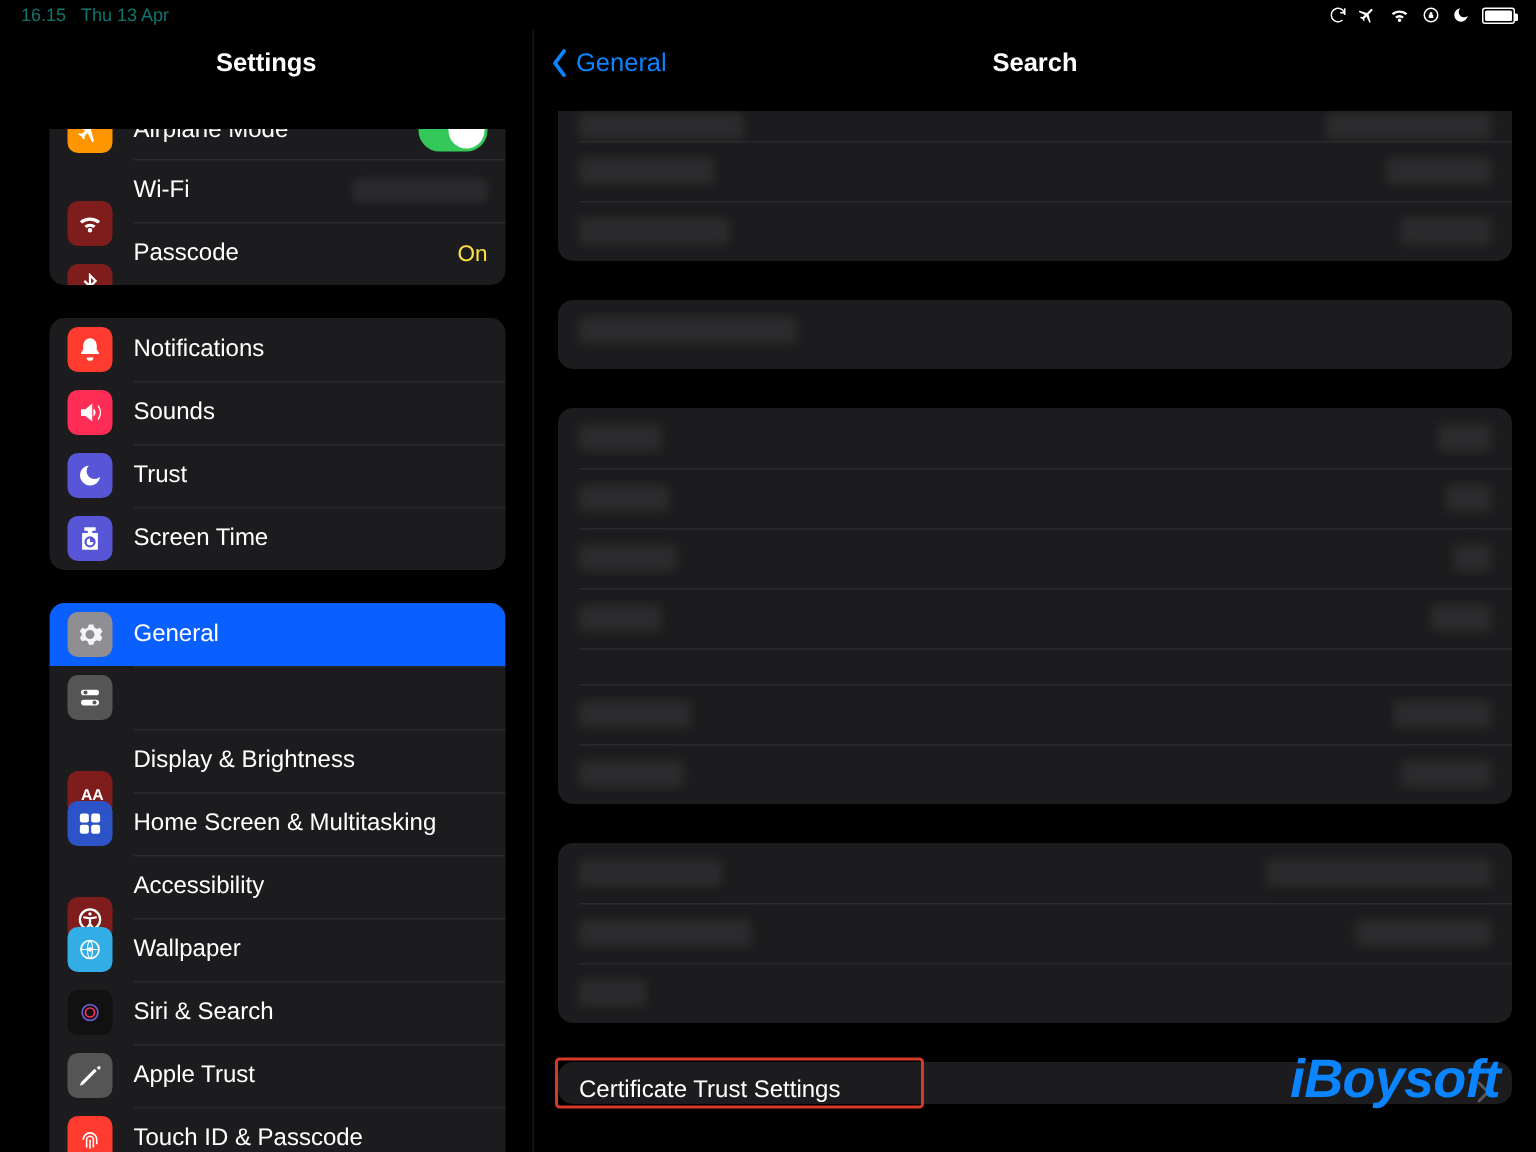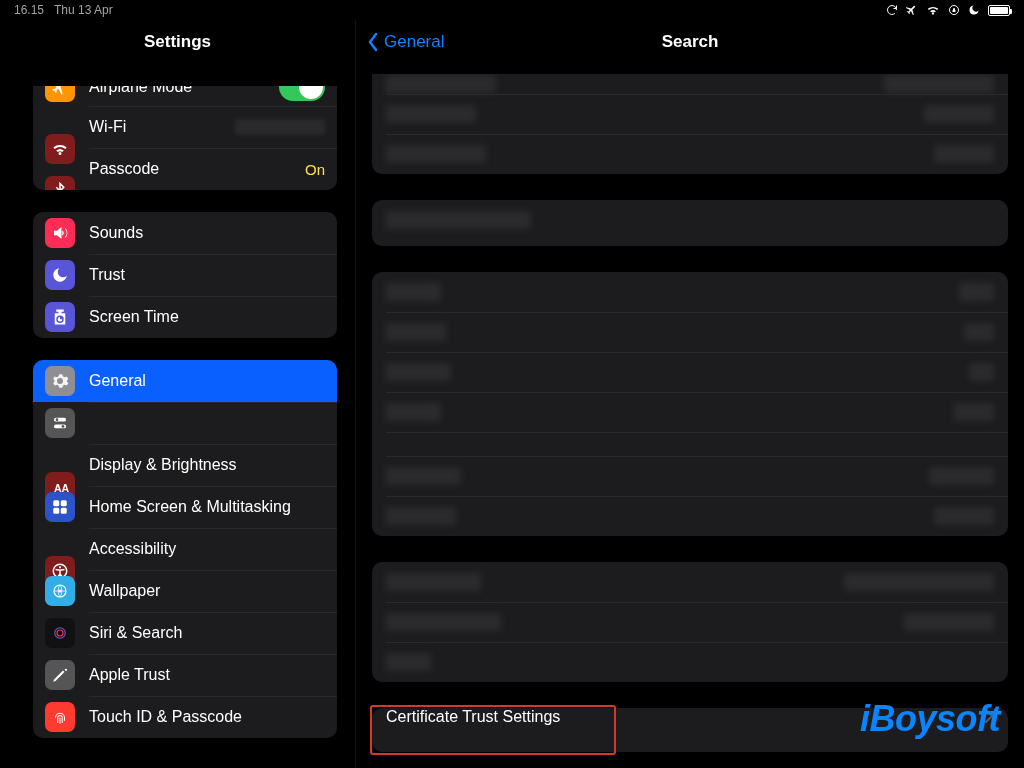--- a/index.html
+++ b/index.html
@@ -1,20 +1,20 @@
 <!DOCTYPE html>
 <html><head>
 <meta charset="utf-8">
 <style>
   * { box-sizing: border-box; margin: 0; padding: 0; font-family: -apple-system, "Helvetica Neue", Arial, sans-serif; }
   html, body { width: 1024px; height: 768px; background: #000; color: #fff; overflow: hidden; }
   .root { width: 1024px; height: 768px; display: flex; flex-direction: column; }
 
   
-  .status-bar { height: 20px; display: flex; align-items: center; justify-content: space-between; padding: 0 14px; font-size: 12px; color: #a3a3a3; gap: 22px; }
+  .status-bar { height: 20px; display: flex; align-items: center; justify-content: space-between; padding: 0 14px; font-size: 12px; color: #0f766e; gap: 22px; }
   .status-left { display: flex; gap: 10px; }
   .status-right { display: flex; gap: 8px; align-items: center; }
   .status-right svg { display: block; }
   .battery { width: 22px; height: 11px; border: 1px solid #fff; border-radius: 2px; position: relative; }
   .battery::after { content: ""; position: absolute; right: -3px; top: 3px; width: 2px; height: 5px; background:#fff; border-radius: 0 1px 1px 0;}
   .battery .fill { position:absolute; left:1px; top:1px; bottom:1px; width: 18px; background:#fff; border-radius:1px;}
 
   
   .split { flex: 1; display: flex; min-height: 0; }
   .sidebar { width: 355px; background: #000; display:flex; flex-direction:column; }
@@ -66,21 +66,21 @@
   .detail-scroll { flex:1; overflow:hidden; padding: 10px 16px 10px 16px; position:relative;}
   .dgroup { background:#1c1c1e; border-radius:10px; margin-bottom:26px; overflow:hidden; }
   .drow { display:flex; align-items:center; height:40px; padding:0 14px; position:relative; }
   .drow + .drow::before{ content:""; position:absolute; left:14px; right:0; top:0; height:1px; background:#2a2a2c; }
   .redact-left  { height:18px; background:#2b2b2d; border-radius:3px; filter:blur(3px); }
   .redact-right { height:18px; background:#2b2b2d; border-radius:3px; filter:blur(3px); }
   .drow .spacer { flex:1; }
   .dgroup.cut-top { border-top-left-radius:0; border-top-right-radius:0; }
   .dgroup.cut-top .drow:first-child { height:20px; }
 
-  .cert-group { background:#1c1c1e; border-radius:10px; display:flex; align-items:flex-start; height:44px; padding:0 14px; position:relative;}
+  .cert-group { background:#1c1c1e; border-radius:10px; display:flex; align-items:flex-end; height:28px; padding:0 14px; position:relative;}
   .cert-highlight { position:absolute; left:-2px; right:392px; top:-3px; bottom:-3px; border:2px solid #d23a2a; border-radius:3px; pointer-events:none;}
   .cert-label { font-size:16px; color:#fff; flex:1; }
   .chevron { color:#5a5a5e; }
 
   .watermark { position:absolute; right:24px; bottom:28px; font-size:36px; font-weight:700; font-style:italic; color:#0a84ff; letter-spacing:-0.5px; display:flex; align-items:flex-end;}
 </style>
 </head>
 <body>
 
 <div class="root">
@@ -145,20 +145,28 @@
                   <path d="M7 7l10 10-5 5V2l5 5L7 17"></path>
                 </svg>
             </div>
             <div class="row-label">Passcode</div>
             <div class="row-value">On</div>
           </div>
         </div>
 
         <div class="group">
           <div class="row">
+            <div class="icon-box ic-red">
+              <svg viewBox="0 0 24 24" fill="#fff">
+                  <path d="M12 2a6 6 0 00-6 6v4l-2 3v1h16v-1l-2-3V8a6 6 0 00-6-6zm0 20a3 3 0 003-3H9a3 3 0 003 3z"></path>
+                </svg>
+            </div>
+            <div class="row-label">Notifications</div>
+          </div>
+          <div class="row">
             <div class="icon-box ic-pink">
               <svg viewBox="0 0 24 24" fill="#fff">
                   <path d="M4 9v6h4l6 5V4L8 9H4zm13 3a4 4 0 00-2-3.5v7A4 4 0 0017 12zm2-7v2a8 8 0 010 10v2a10 10 0 000-14z"></path>
                 </svg>
             </div>
             <div class="row-label">Sounds</div>
           </div>
           <div class="row">
             <div class="icon-box ic-indigo">
               <svg viewBox="0 0 24 24" fill="#fff">

